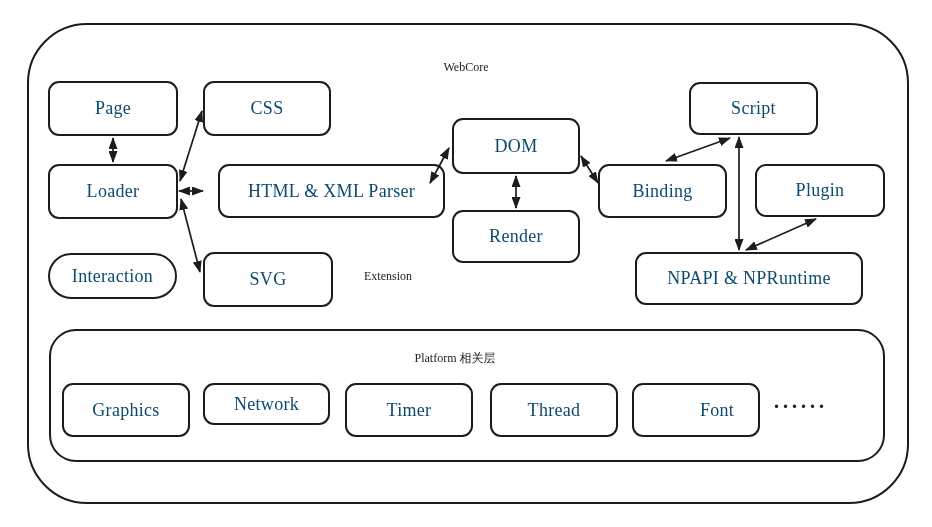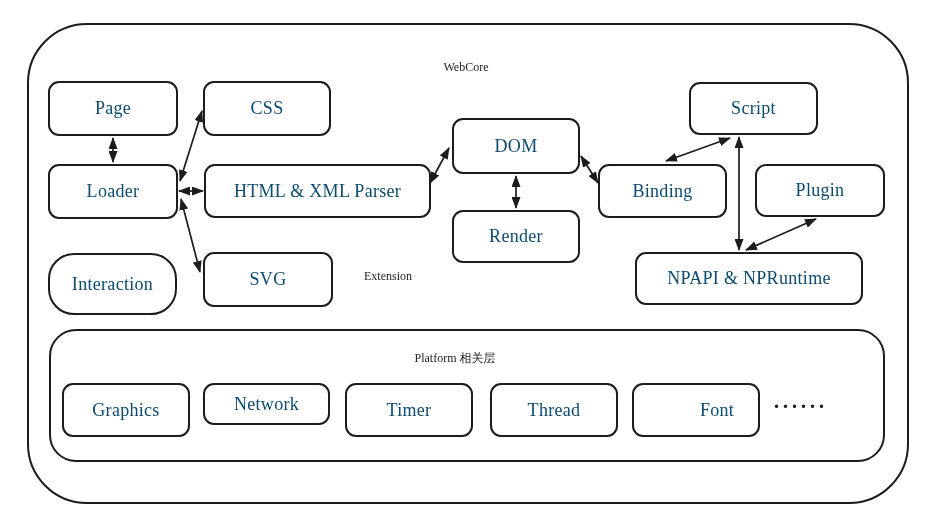--- a/index.html
+++ b/index.html
@@ -76,27 +76,27 @@
 
   <div class="outer-frame"></div>
 
   <div class="floating-label" style="left:0; top:60px; width:932px;">WebCore</div>
 
   <div class="node" style="left:48px; top:81px; width:130px; height:55px;">Page</div>
   <div class="node" style="left:203px; top:81px; width:128px; height:55px;">CSS</div>
   <div class="node" style="left:680px; top:82px; width:129px; height:53px;margin-left:9px;">Script</div>
 
   <div class="node" style="left:48px; top:164px; width:130px; height:55px;">Loader</div>
-  <div class="node" style="left:204px; top:164px; width:227px; height:54px;">HTML &amp; XML Parser</div>
+  <div class="node" style="left:218px; top:164px; width:227px; height:54px;">HTML &amp; XML Parser</div>
   <div class="node" style="left:452px; top:118px; width:128px; height:56px;">DOM</div>
   <div class="node" style="left:598px; top:164px; width:129px; height:54px;">Binding</div>
   <div class="node" style="left:755px; top:164px; width:130px; height:53px;">Plugin</div>
   <div class="node" style="left:452px; top:210px; width:128px; height:53px;">Render</div>
 
-  <div class="node" style="left:48px; top:253px; width:129px; height:62px;border-radius:26px;">Interaction</div>
+  <div class="node" style="left:48px; top:253px; width:129px; height:46px;border-radius:26px;">Interaction</div>
   <div class="node" style="left:203px; top:252px; width:130px; height:55px;">SVG</div>
   <div class="floating-label" style="left:338px; top:269px; width:100px;">Extension</div>
   <div class="node" style="left:635px; top:252px; width:228px; height:53px;">NPAPI &amp; NPRuntime</div>
 
   <div class="platform-frame"></div>
   <div class="floating-label" style="left:37px; top:350px; width:836px;">Platform 相关层</div>
 
   <div class="node" style="left:62px; top:383px; width:128px; height:54px;">Graphics</div>
   <div class="node" style="left:203px; top:383px; width:127px; height:42px;">Network</div>
   <div class="node" style="left:345px; top:383px; width:128px; height:54px;">Timer</div>

